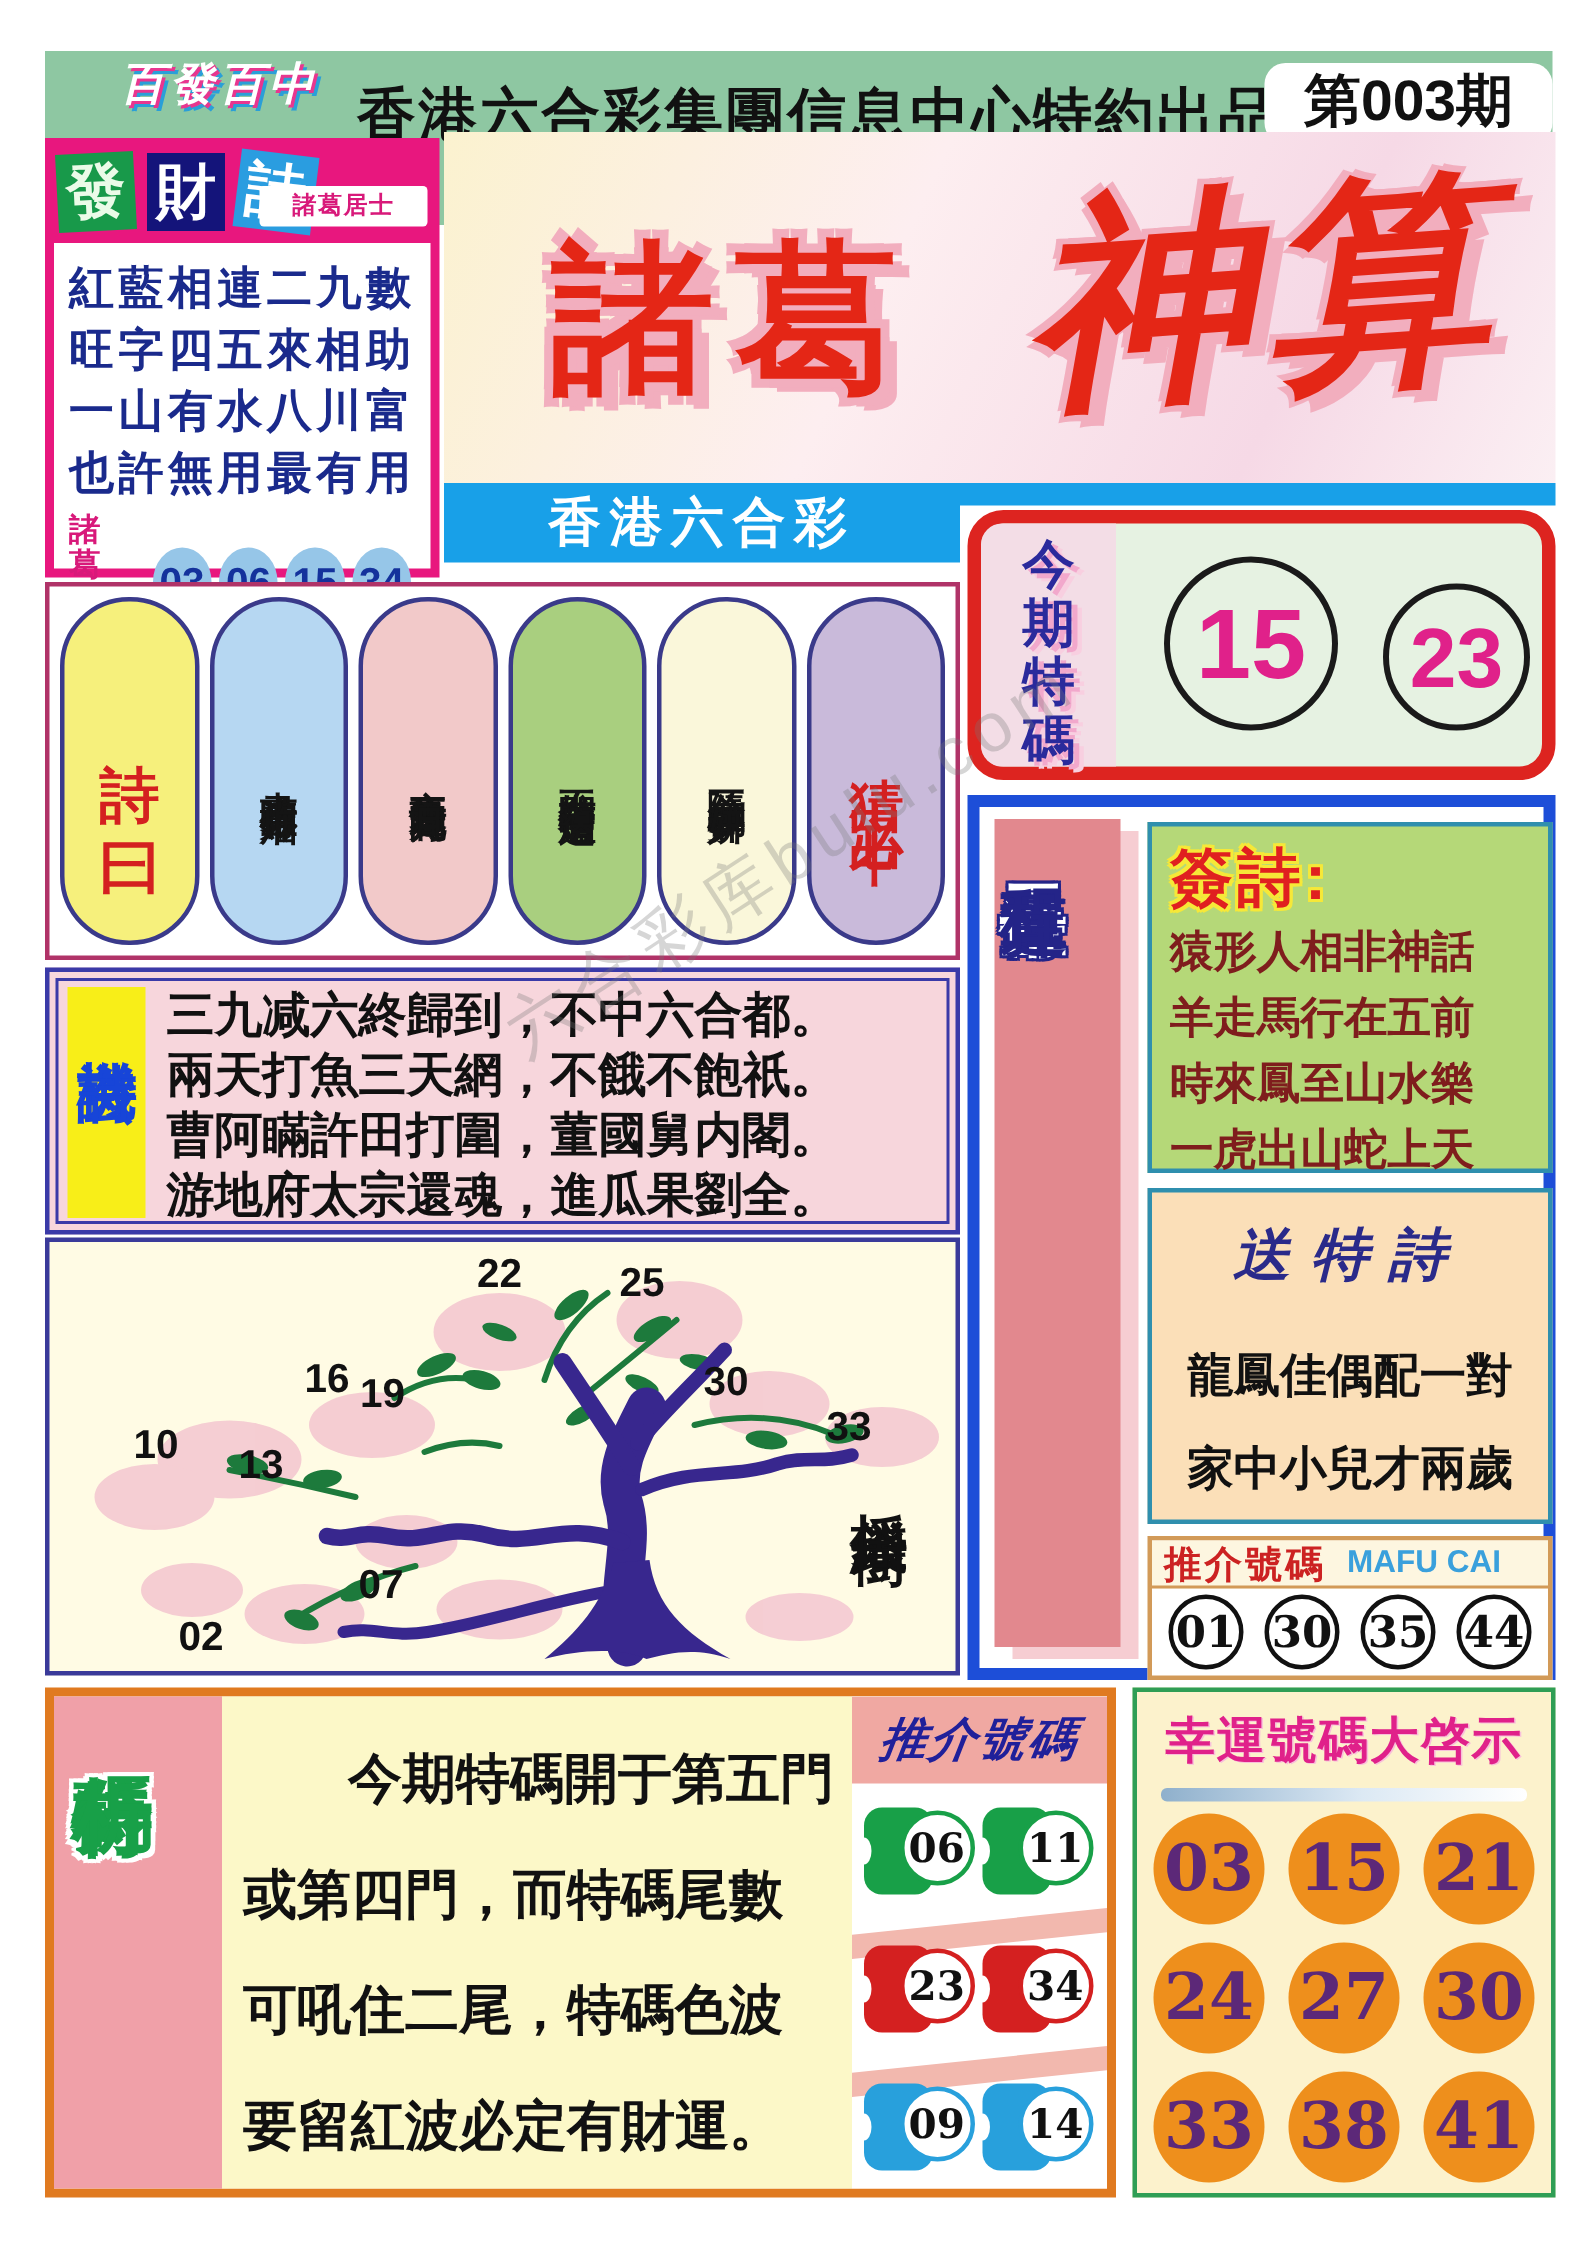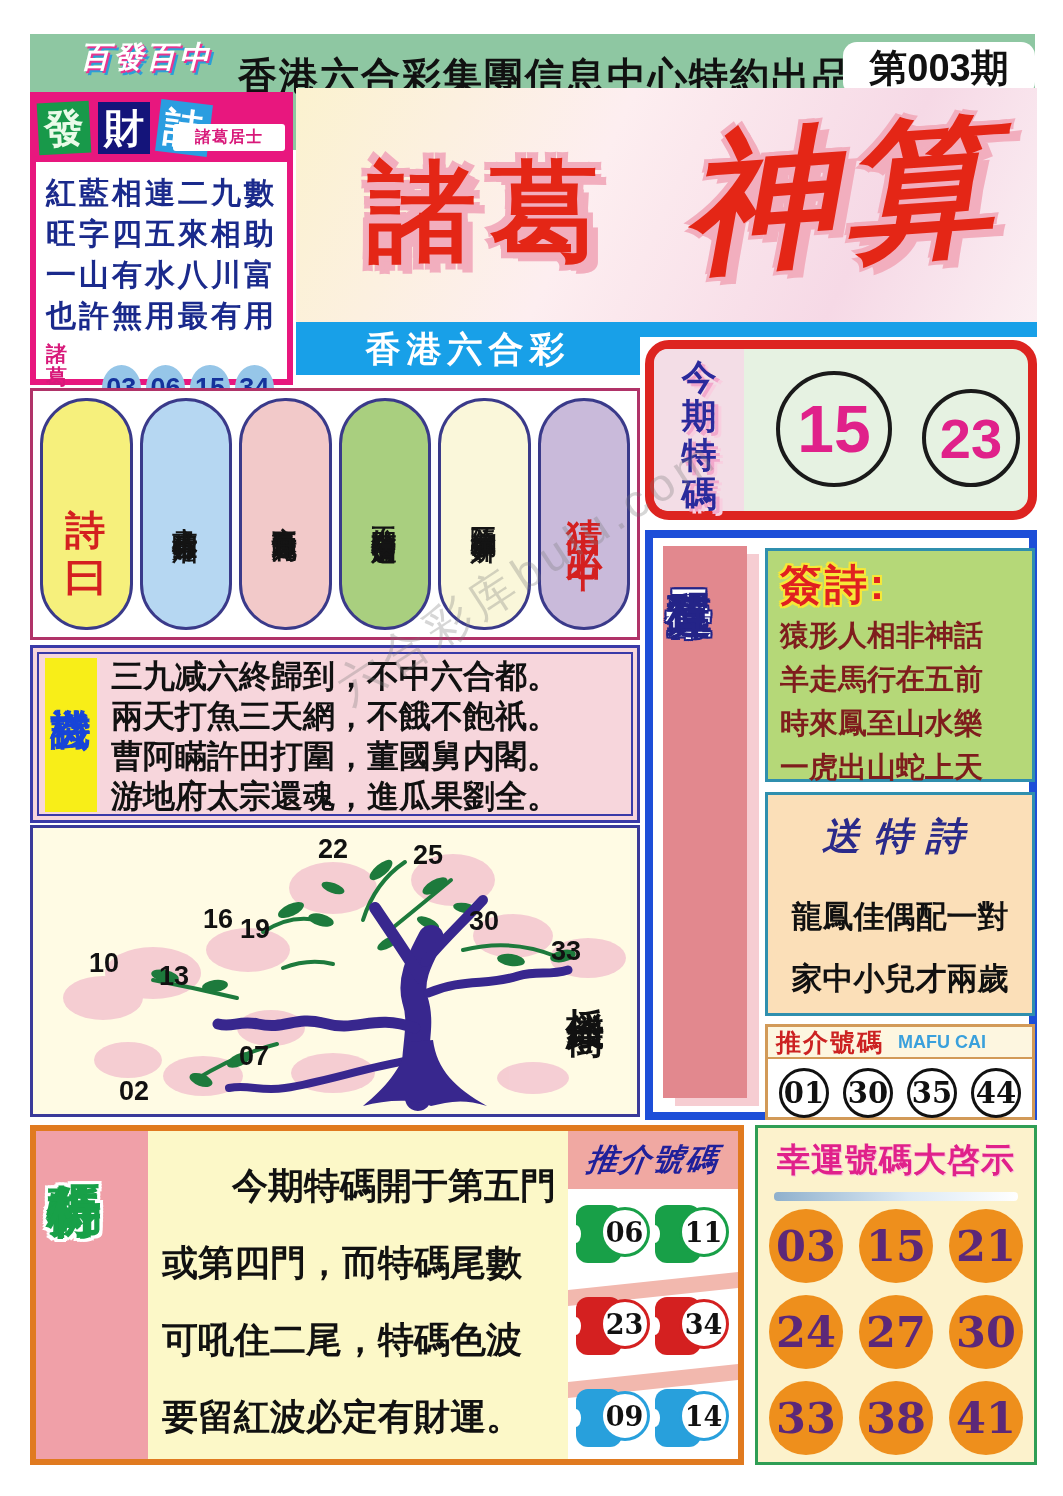--- a/index.html
+++ b/index.html
@@ -111,22 +111,22 @@
             border:3px solid #2f8fae; text-align:center; }
   .st-title { font-size:38px; font-weight:bold; font-style:italic; font-family:Liberation Serif, serif;
               color:#2a2a8a; letter-spacing:14px; margin-top:16px; }
   .st-line { font-size:31px; font-weight:bold; color:#111; line-height:62px; white-space:nowrap; }
   .st-lines { margin-top:24px; }
   .mafu { position:absolute; left:112px; top:486px; width:270px; height:96px; background:#fff;
           border:3px solid #d29a58; }
   .mafu-head { background:#fdf6e0; border-bottom:2px solid #d29a58; height:32px; display:flex;
                align-items:center; padding-left:8px; gap:14px; }
   .mafu-cn { color:#cc2222; font-size:25px; font-weight:bold; letter-spacing:2px;}
-  .mafu-en { color:#3aa0dc; font-size:18px; font-weight:bold; }
-  .mafu-row { display:flex; justify-content:space-around; align-items:center; height:68px; padding:0 4px;}
+  .mafu-en { color:#3aa0dc; font-size:21px; font-weight:bold; }
+  .mafu-row { display:flex; justify-content:space-around; align-items:center; height:58px; padding:0 4px;}
   .mcirc { width:50px; height:50px; border:3px solid #111; border-radius:50%; color:#111;
            font-family:"DejaVu Serif",serif; font-size:29px; font-weight:bold;
            display:flex; align-items:center; justify-content:center; }
 
   
   .analysis { left:30px; top:1125px; width:714px; height:340px; border:6px solid #e07a20; background:#fff;
               display:flex; }
   .an-strip { width:112px; background:#f0a0a8; text-align:center; padding-top:10px; }
   .an-strip span { display:block; font-size:54px; font-weight:bold; color:#18a048; line-height:78px;
       text-shadow:-3px 0 #fff,3px 0 #fff,0 -3px #fff,0 3px #fff,-3px -3px #fff,3px -3px #fff,-3px 3px #fff,3px 3px #fff; }

